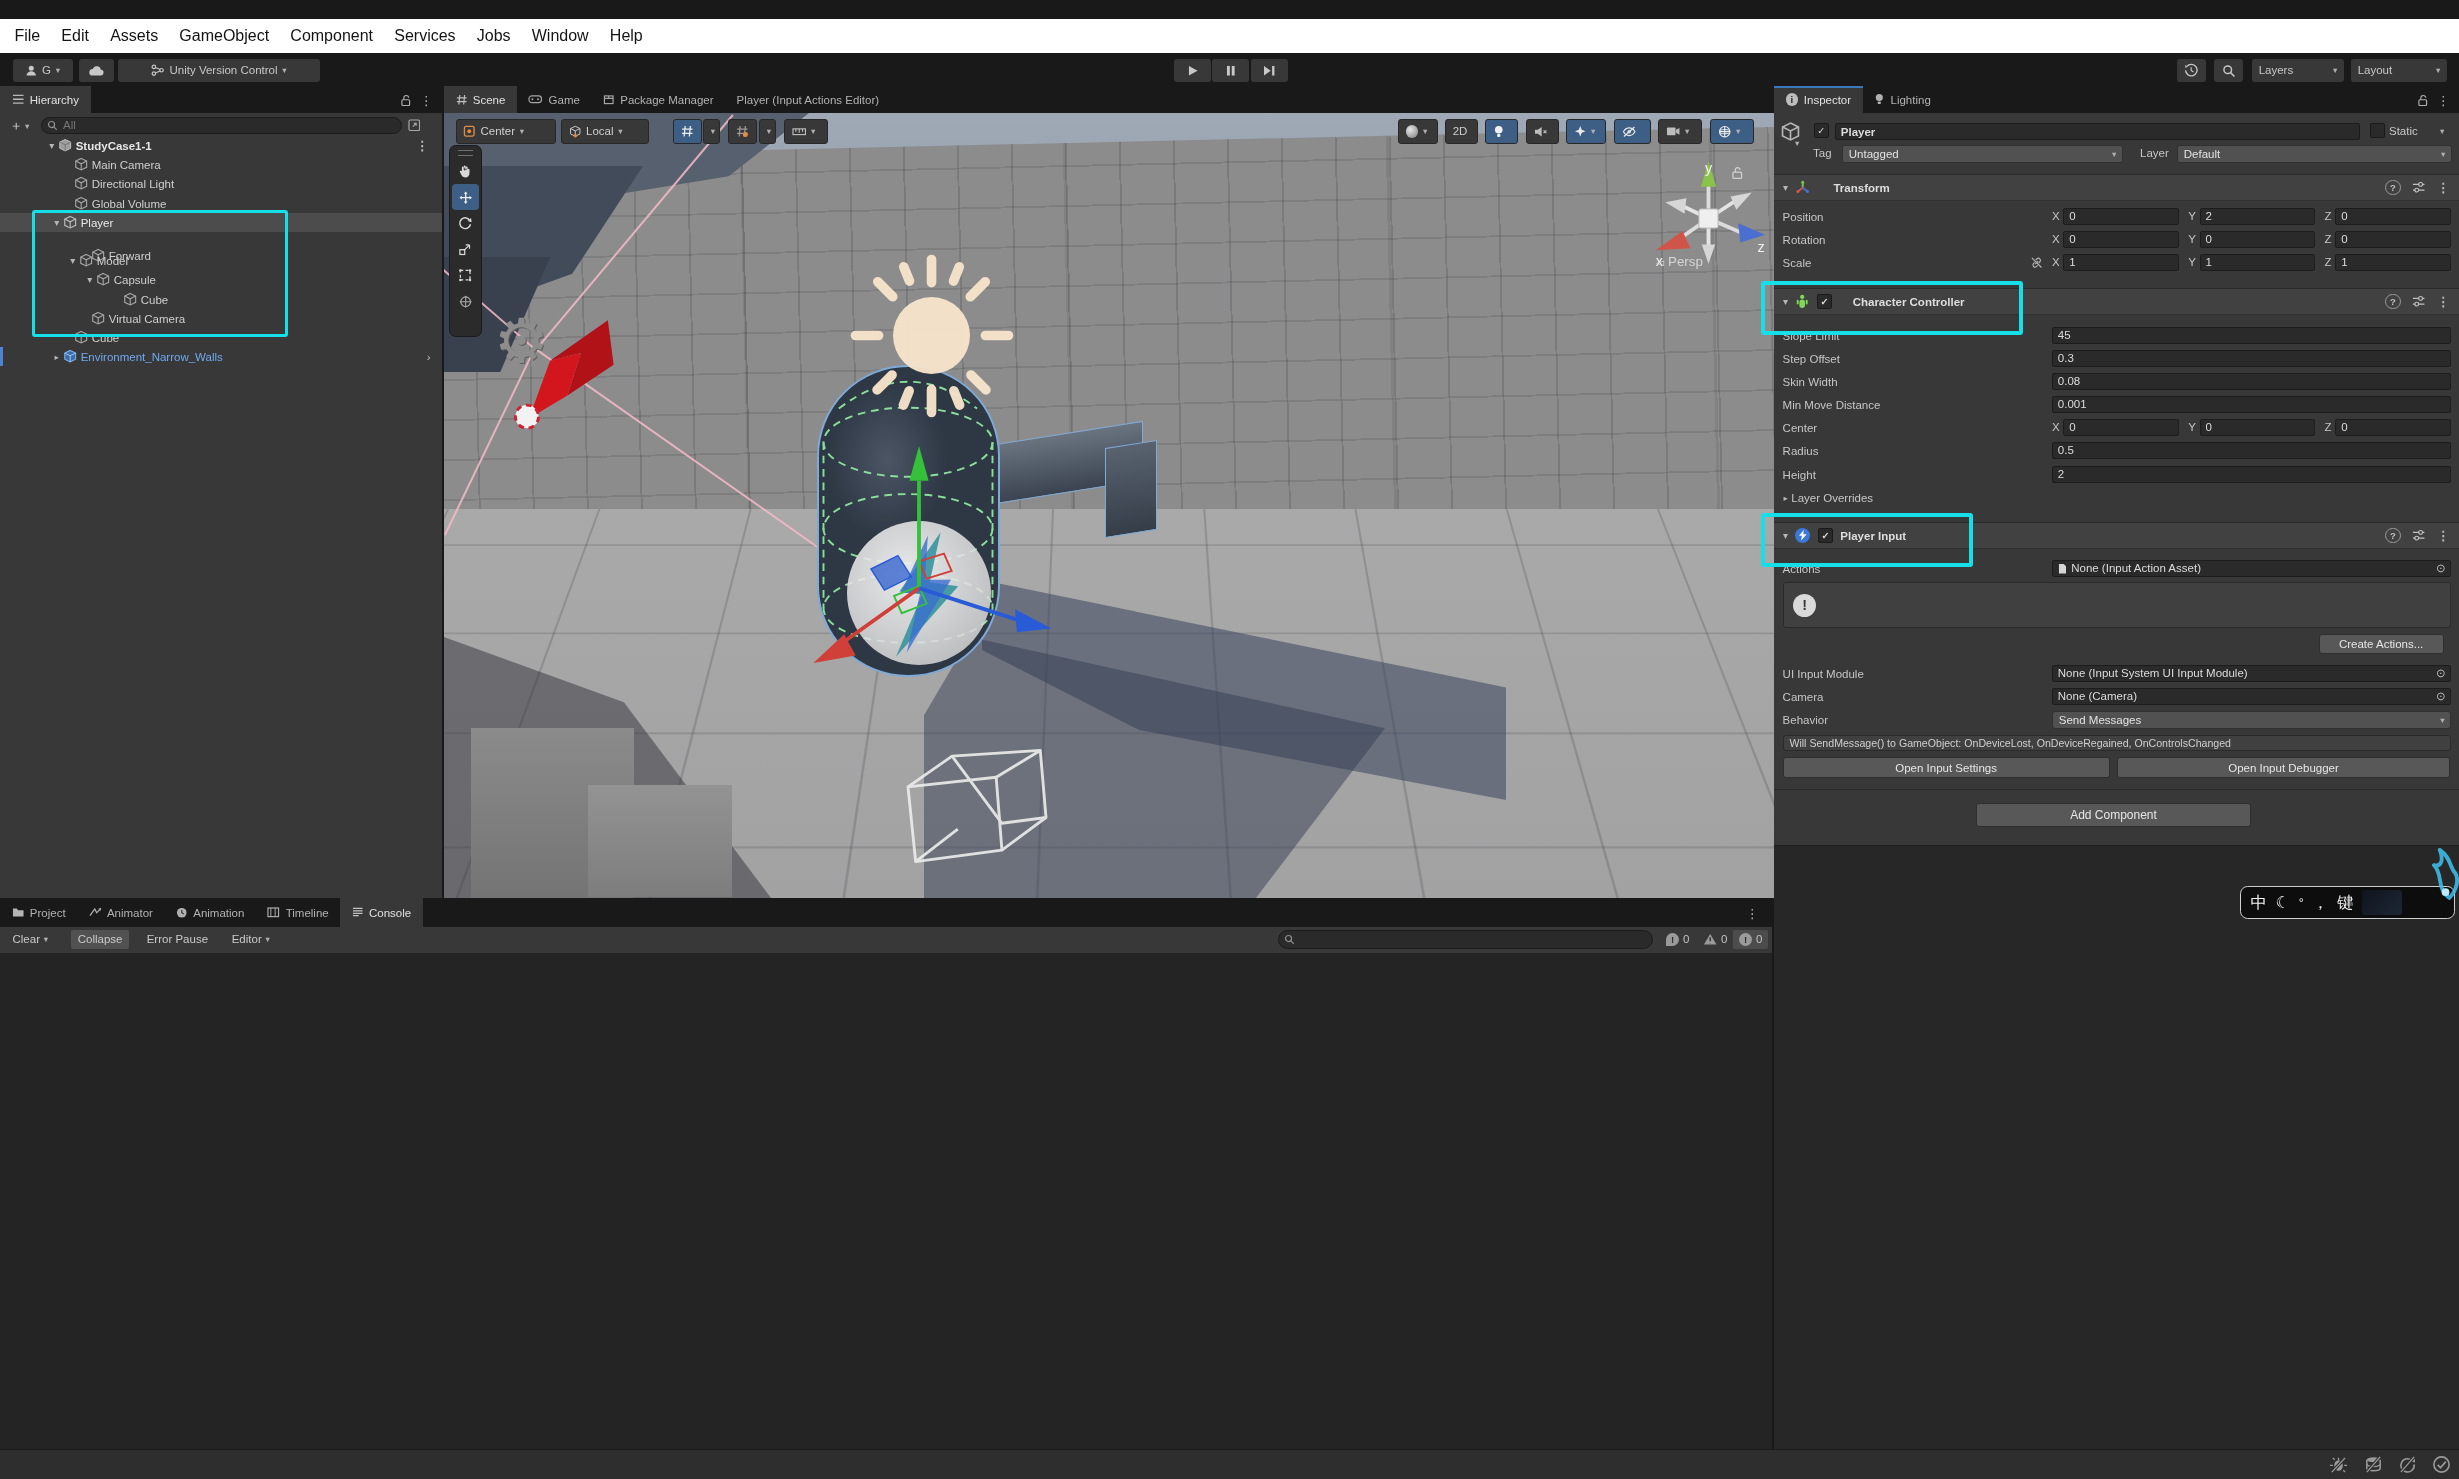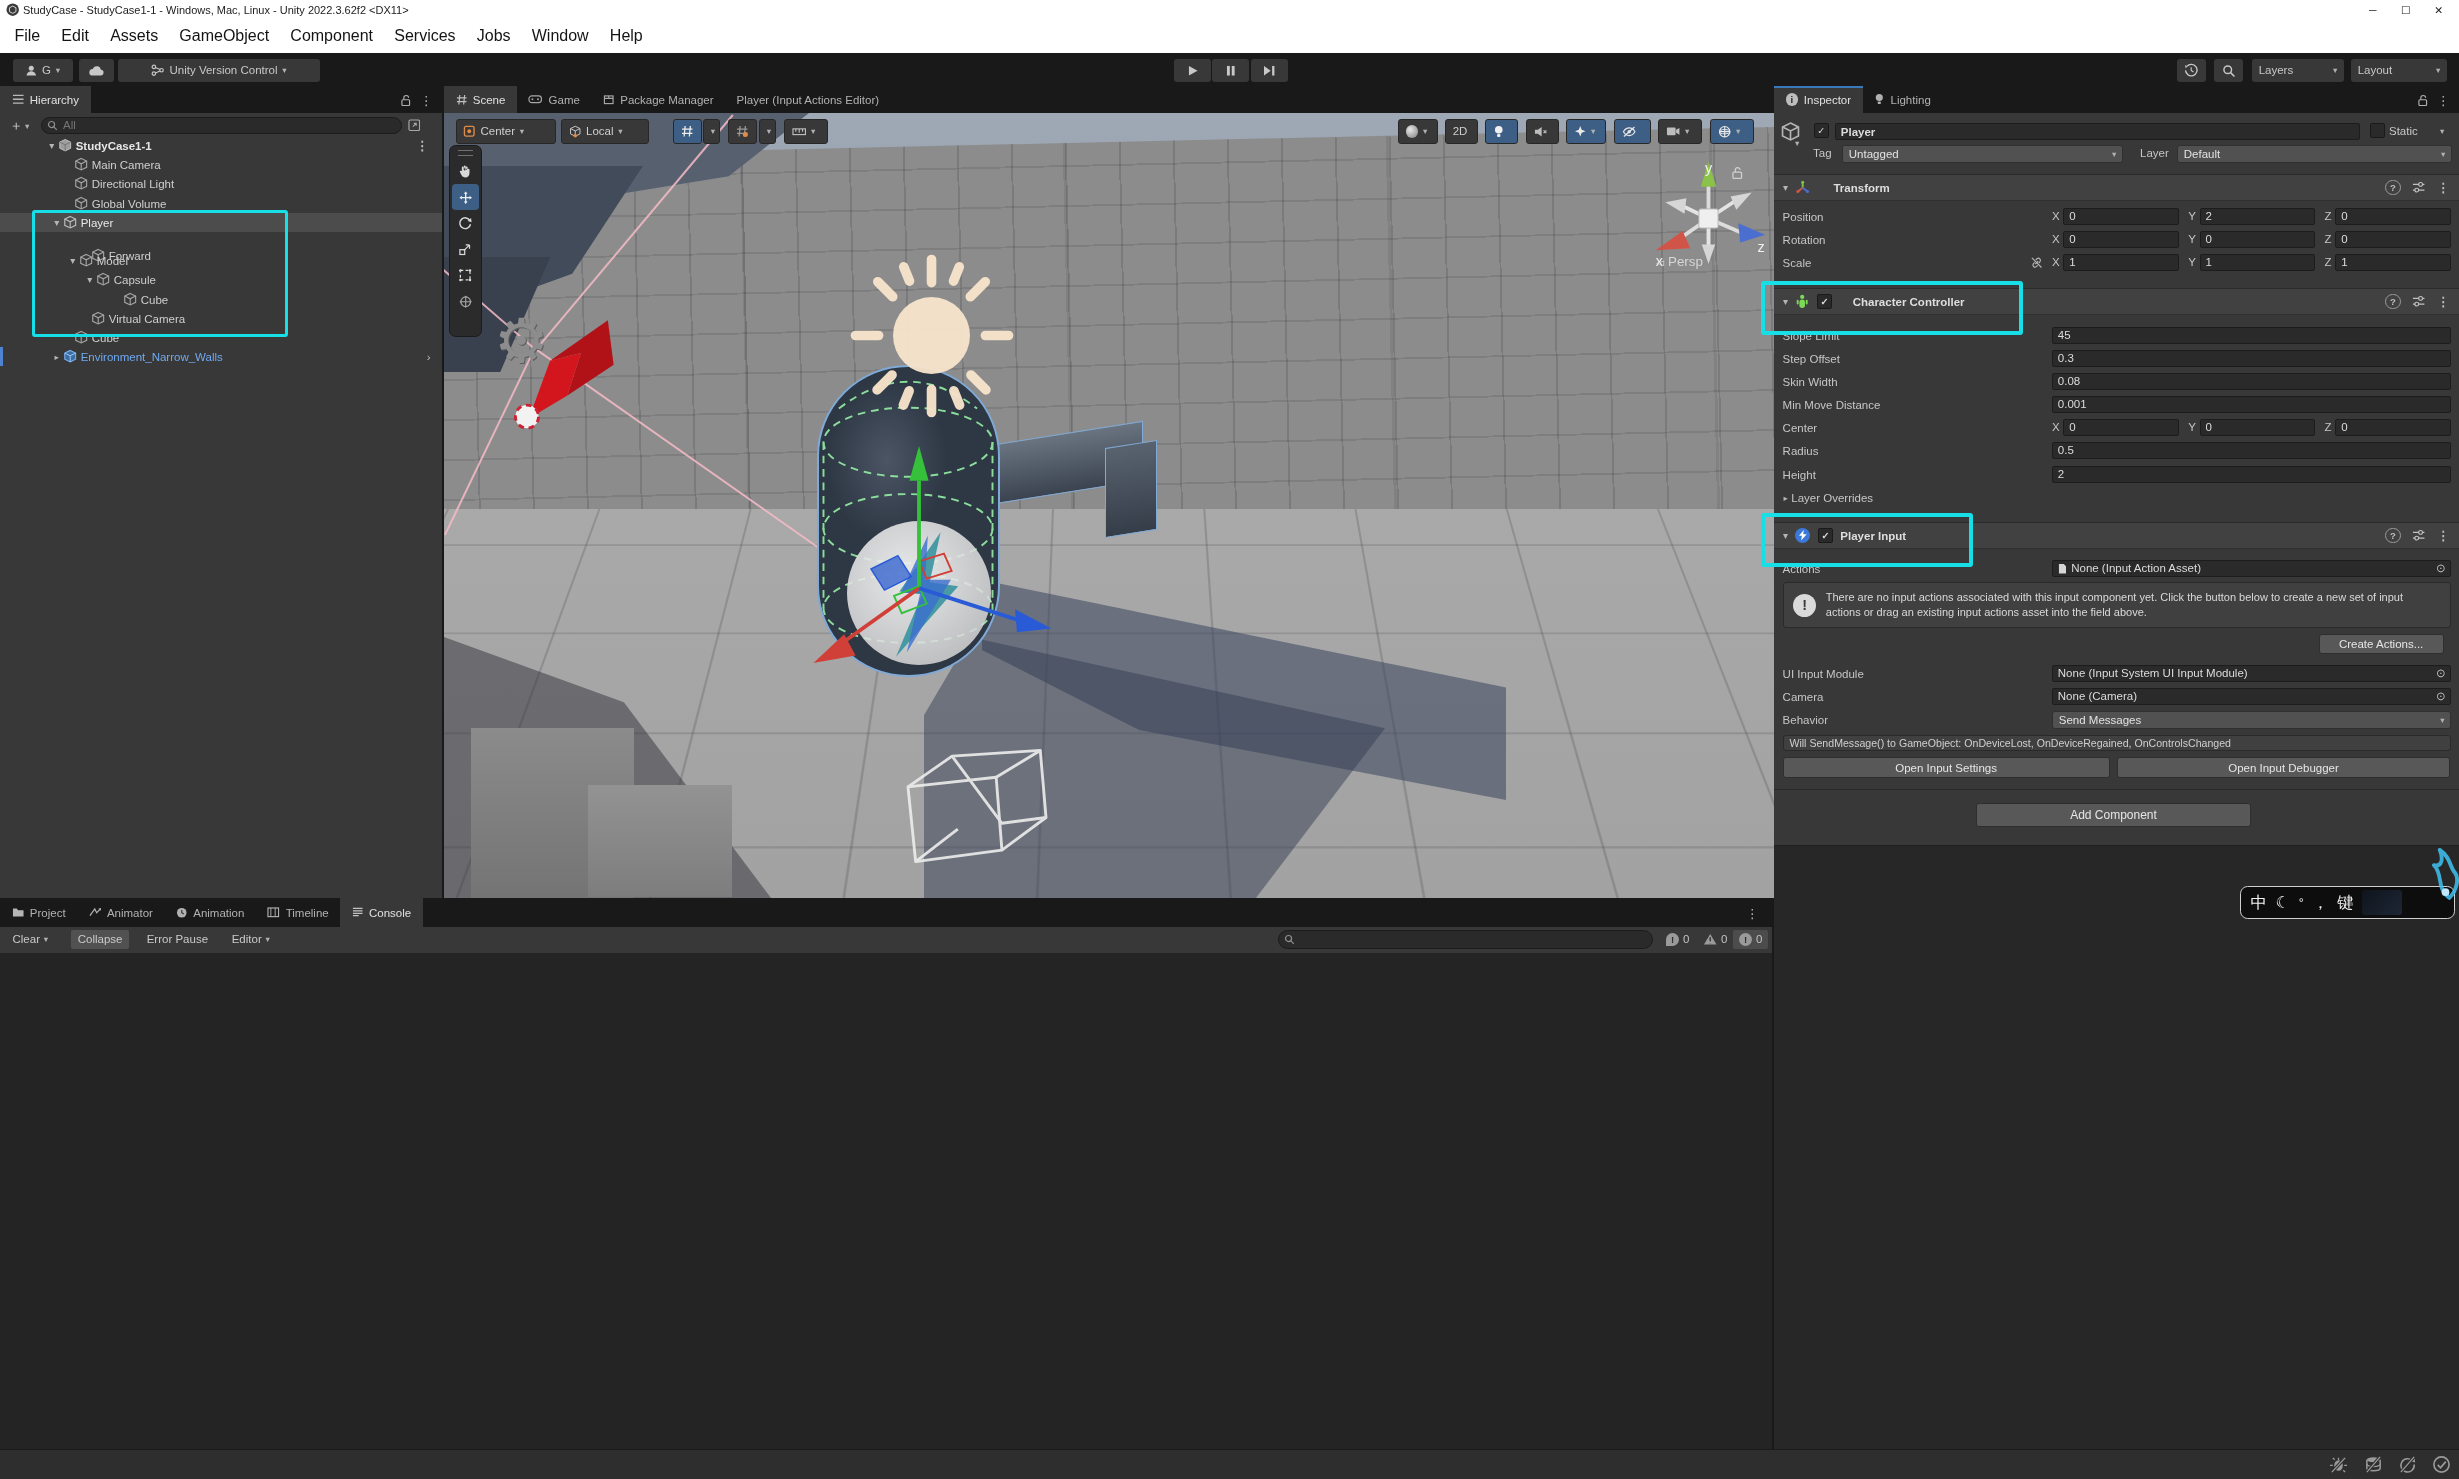--- a/index.html
+++ b/index.html
@@ -83,32 +83,20 @@
   
   .annot{position:absolute;border:4.8px solid #16dfe8;border-radius:2.9px;pointer-events:none;}
   #ime{left:2240px;top:886px;width:215px;height:33px;background:#0d0d0d;border:1.9px solid #cfcfcf;border-radius:7.7px;
        display:flex;align-items:center;gap:8.6px;padding:0 9.6px;color:#f2f2f2;font-size:16.3px;box-sizing:border-box;}
 </style>
 </head>
 <body>
 
 <div class="app">
 
-  <div class="abs" id="titlebar">
-    <svg class="abs" style="left:5.8px;top:2.9px" width="13.4" height="13.4" viewBox="0 0 14 14">
-        <circle cx="7" cy="7" r="6.5" fill="#3a3a3a"></circle>
-        <path d="M7 3.2 10.4 5v4L7 10.8 3.6 9V5Z" fill="none" stroke="#dcdcdc" stroke-width="1"></path>
-      </svg>
-    <span class="ttl" style="margin-left:23px">StudyCase - StudyCase1-1 - Windows, Mac, Linux - Unity 2022.3.62f2 &lt;DX11&gt;</span>
-    <div class="abs flex" style="right:3.8px;top:0;">
-      <div class="winbtn">─</div>
-      <div class="winbtn">☐</div>
-      <div class="winbtn">✕</div>
-    </div>
-  </div>
 
   <div class="abs" id="menubar">
     <span class="menu-item">File</span>
     <span class="menu-item">Edit</span>
     <span class="menu-item">Assets</span>
     <span class="menu-item">GameObject</span>
     <span class="menu-item">Component</span>
     <span class="menu-item">Services</span>
     <span class="menu-item">Jobs</span>
     <span class="menu-item">Window</span>
@@ -874,21 +862,20 @@
                 <path d="M1 1h5l2.5 2.5V11H1Z" fill="#d6d6d6"></path>
               </svg>
               <span>None (Input Action Asset)</span>
             </span>
         <span style="color:#b9b9b9">⊙</span>
           </div>
         </div>
       </div>
     <div class="helpbox abs" style="left:8.6px;top:496px;width:668px;height:46px;box-sizing:border-box;display:flex;align-items:center;gap:9.6px;padding:0 9.6px">
       <span style="flex:none;width:23px;height:23px;border-radius:50%;background:#dadada;color:#3a3a3a;font-weight:bold;display:flex;align-items:center;justify-content:center;font-size:14.4px">!</span>
-      <span style="font-size:11px;line-height:1.35;color:#d9d9d9">There are no input actions associated with this input component yet. Click the button below to create a new set of input actions or drag an existing input actions asset into the field above.</span>
     </div>
     <div class="btn abs" style="right:15.4px;top:548px;width:125px;height:20px;font-size:11.5px">
       <span>Create Actions...</span>
     </div>
     <div class="irow" style="top:578px">
         <span class="ilabel">UI Input Module</span>
       <div class="ival">
           <div class="fld objfld" style="flex:1">
         <span>None (Input System UI Input Module)</span>
             <span style="color:#b9b9b9">⊙</span>

